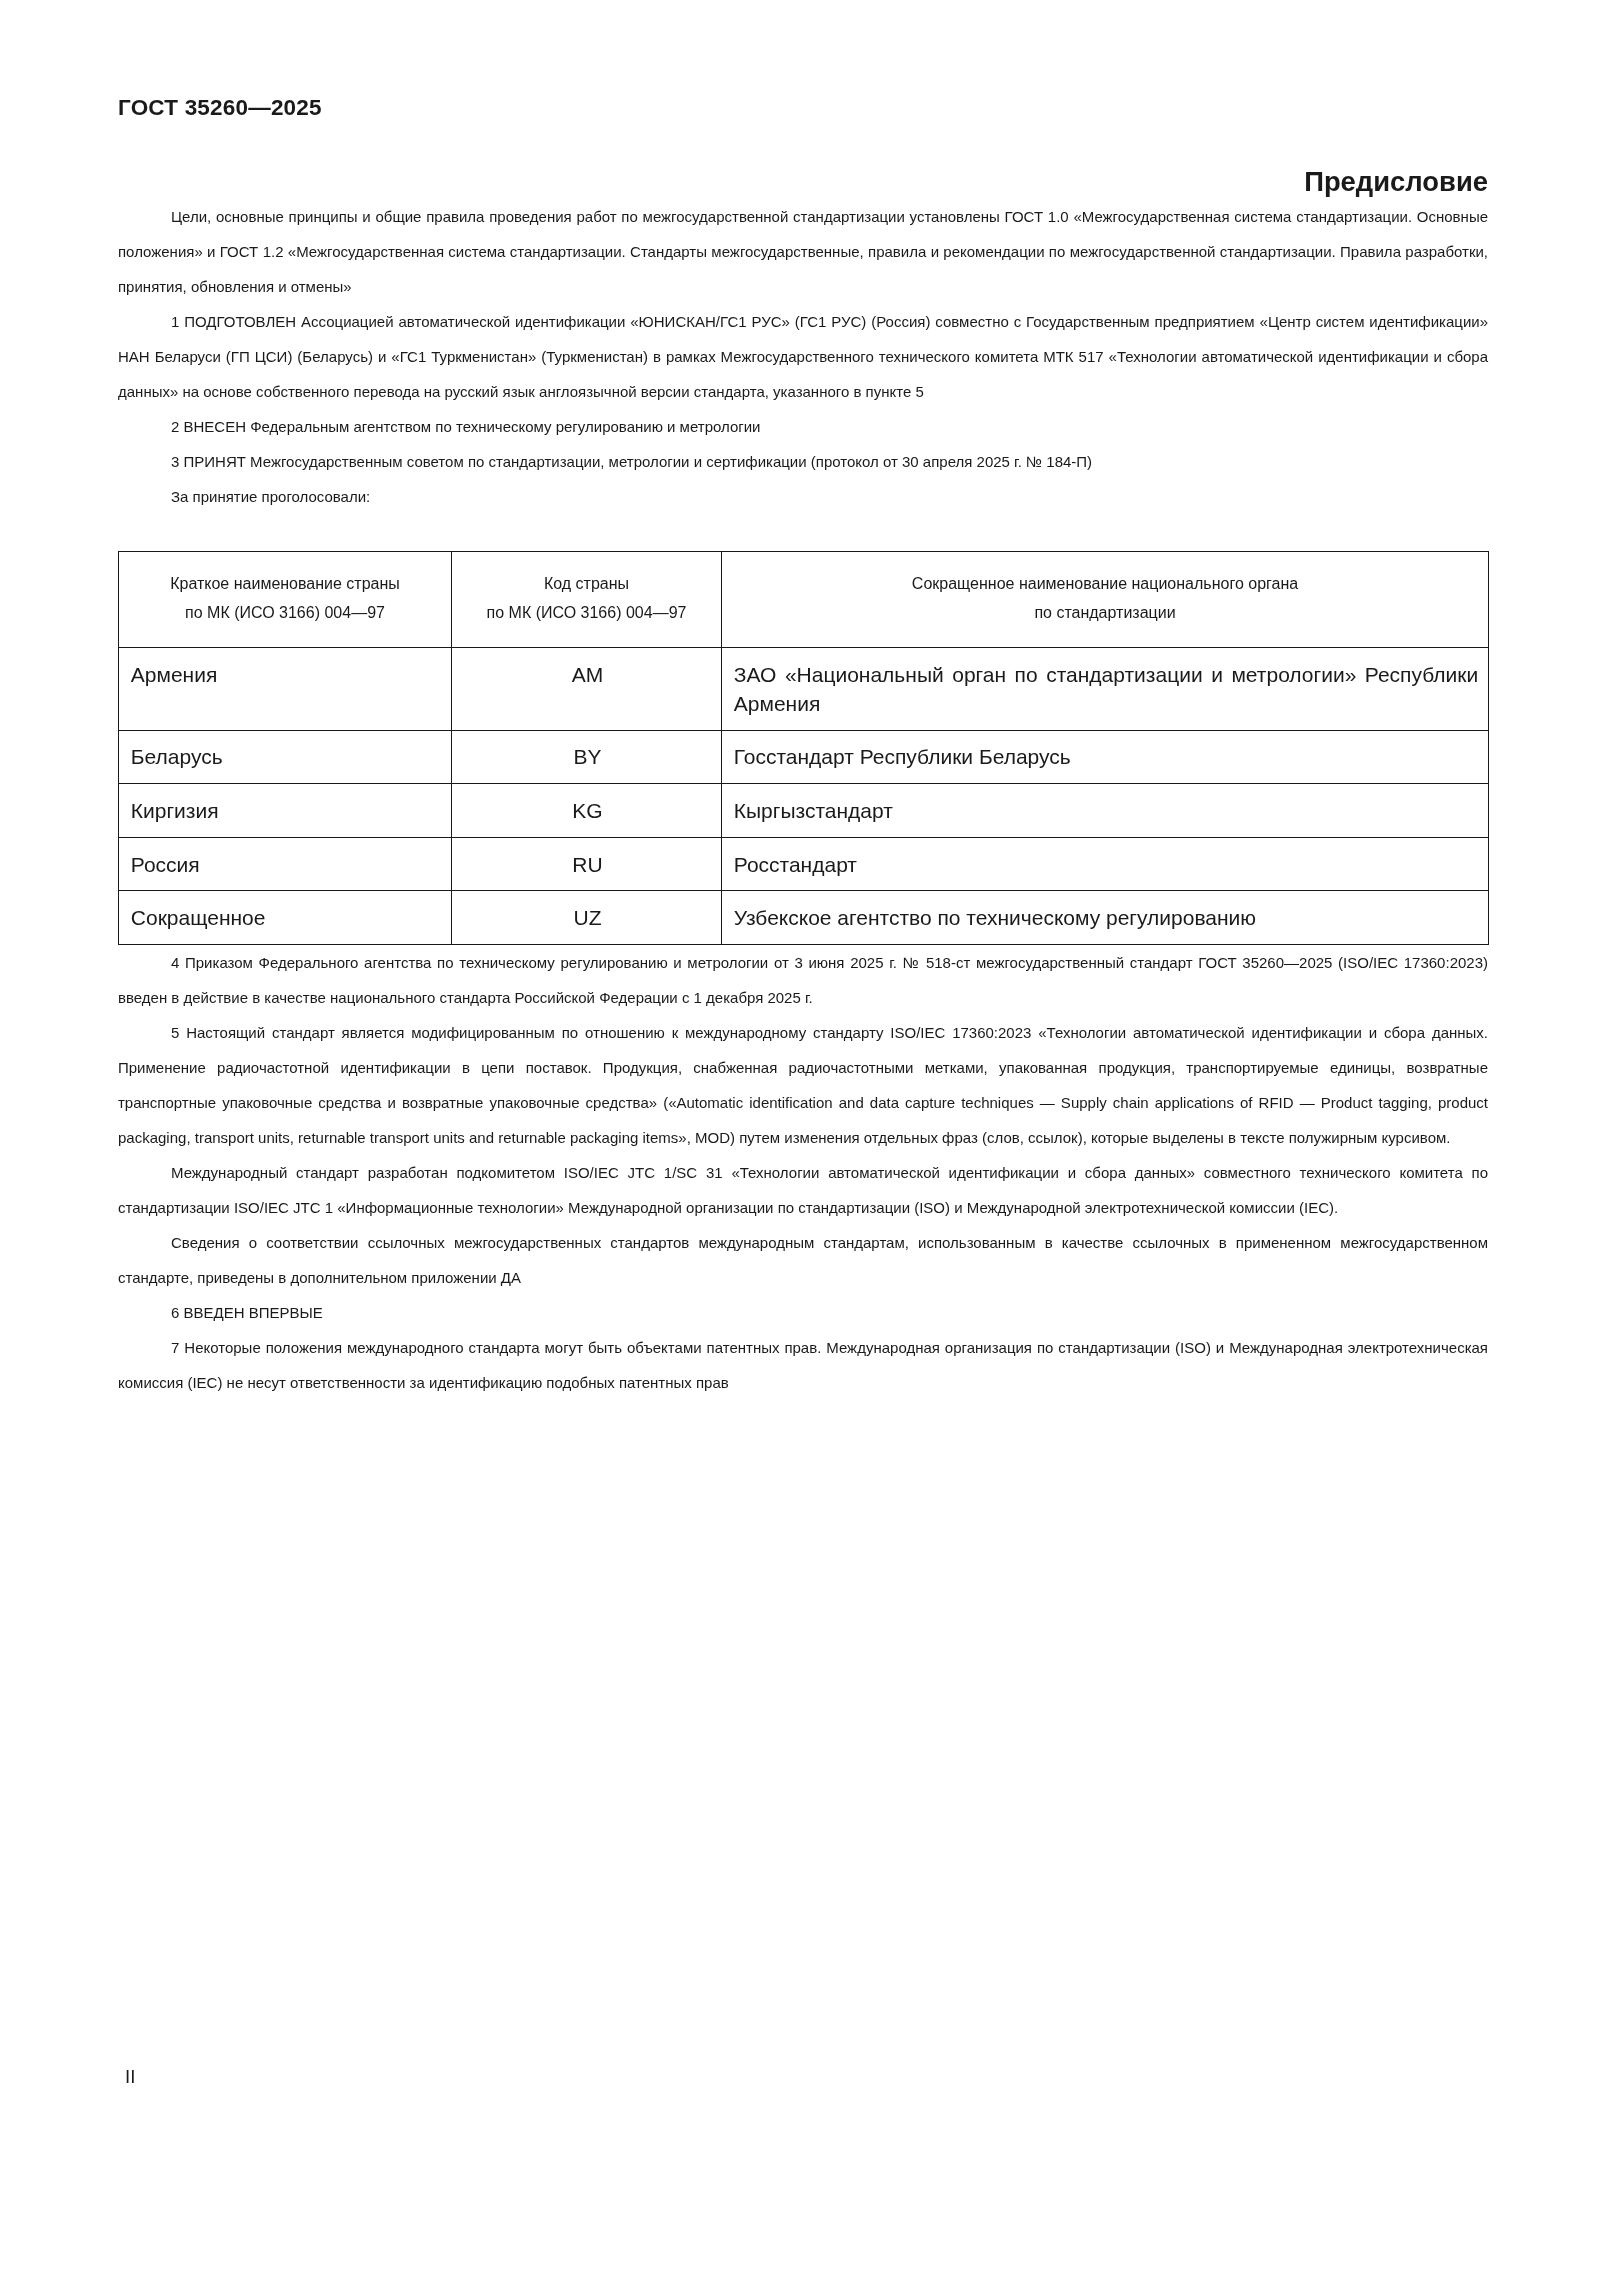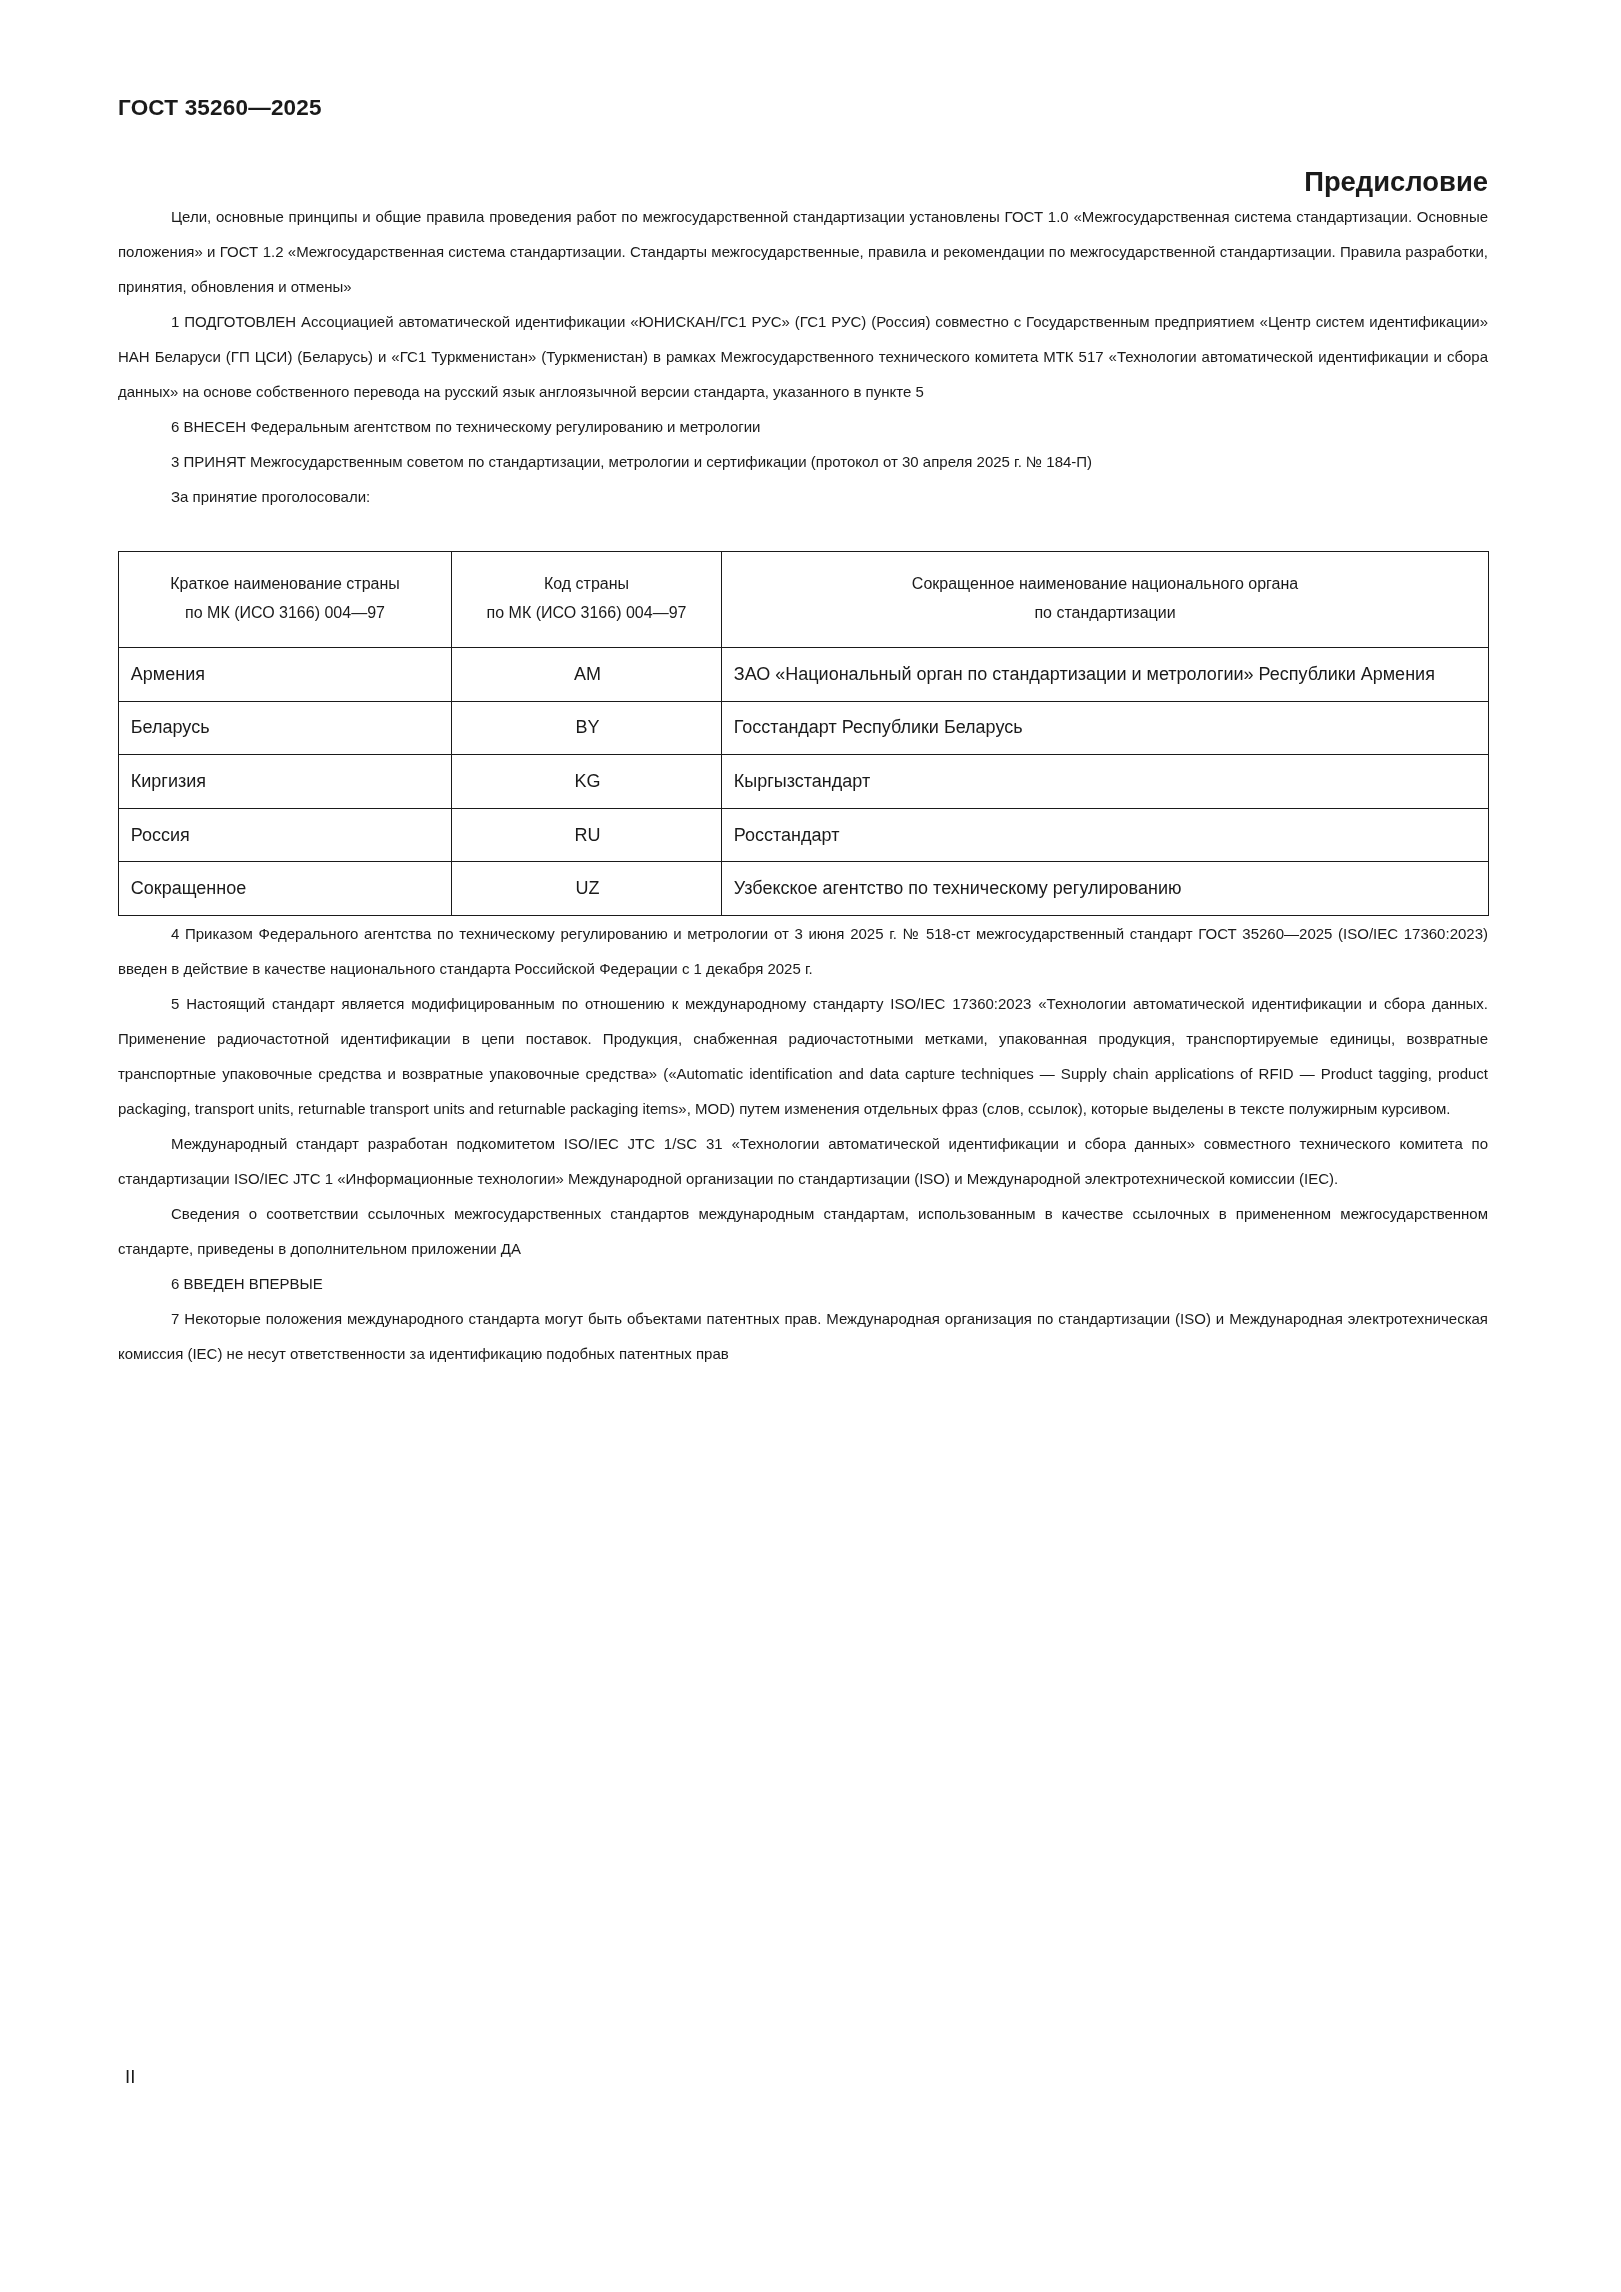--- a/index.html
+++ b/index.html
@@ -68,21 +68,21 @@
     line-height: 29px;
     vertical-align: top;
   }
   table.vote thead th {
     text-align: center;
     padding: 17.6px 7.8px 19.6px 7.8px;
     font-size: 16px;
   }
   table.vote tbody td {
     padding: 11.8px 9.8px 11.8px 11.8px;
-    font-size: 18px;
+    font-size: 21px;
   }
   table.vote tbody td.c-code {
     text-align: center;
   }
   table.vote tbody td.c-org {
     text-align: justify;
     text-justify: inter-word;
   }
   col.c1 { width: 333px; }
   col.c2 { width: 270px; }
@@ -105,21 +105,21 @@
   <div class="content">
 
     <div class="running-head">ГОСТ 35260—2025</div>
 
     <h1 class="doc-title">Предисловие</h1>
 
     <p class="body indent gap-lg">Цели, основные принципы и общие правила проведения работ по межгосударственной стандартизации установлены ГОСТ 1.0 «Межгосударственная система стандартизации. Основные положения» и ГОСТ 1.2 «Межгосударственная система стандартизации. Стандарты межгосударственные, правила и рекомендации по межгосударственной стандартизации. Правила разработки, принятия, обновления и отмены»</p>
 
     <p class="body indent gap-md">1  ПОДГОТОВЛЕН Ассоциацией автоматической идентификации «ЮНИСКАН/ГС1 РУС» (ГС1 РУС) (Россия) совместно с Государственным предприятием «Центр систем идентификации» НАН Беларуси (ГП ЦСИ) (Беларусь) и «ГС1 Туркменистан» (Туркменистан) в рамках Межгосударственного технического комитета МТК 517 «Технологии автоматической идентификации и сбора данных» на основе собственного перевода на русский язык англоязычной версии стандарта, указанного в пункте 5</p>
 
-    <p class="body indent gap-md">6  ВНЕСЕН Федеральным агентством по техническому регулированию и метрологии</p>
+    <p class="body indent gap-md">2  ВНЕСЕН Федеральным агентством по техническому регулированию и метрологии</p>
 
     <p class="body indent gap-md">3  ПРИНЯТ Межгосударственным советом по стандартизации, метрологии и сертификации (протокол от 30 апреля 2025 г. № 184-П)</p>
 
     <p class="body indent gap-md">За принятие проголосовали:</p>
 
     <table class="vote">
       <colgroup>
         <col class="c1">
           <col class="c2">
           <col class="c3">

